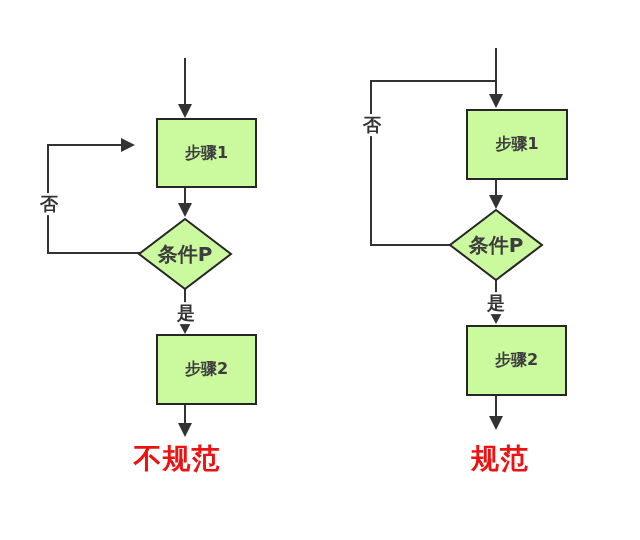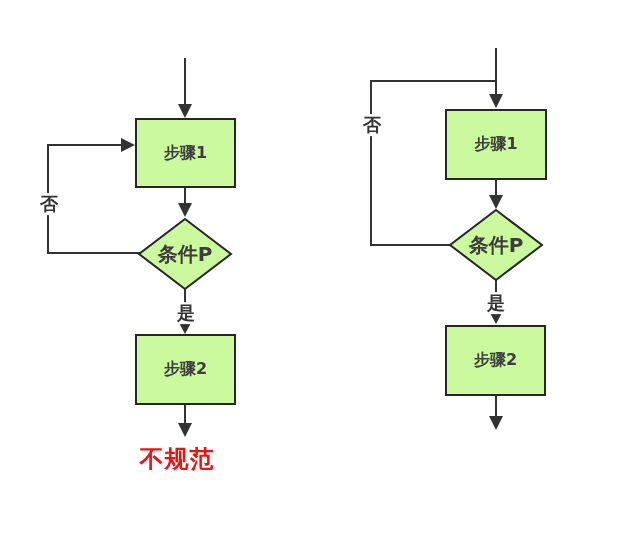--- a/index.html
+++ b/index.html
@@ -27,40 +27,41 @@
     stroke-width: 2;
     stroke-linejoin: miter;
   }
   .node-box {
     position: absolute;
     background: var(--node-fill, #caf99e);
     border: 2px solid var(--node-border, #262626);
     display: flex; align-items: center; justify-content: center;
     font-weight: bold; font-size: 16px;
     color: var(--node-text, #3d3d3d);
+    margin-left: 21px;
   }
   .diamond-label {
     position: absolute;
     display: flex; align-items: center; justify-content: center;
     font-weight: bold; font-size: 20px;
     color: var(--node-text, #3d3d3d);
     pointer-events: none;
   }
   .branch-label {
     position: absolute;
     transform: translate(-50%, -50%);
     background: var(--background, #ffffff);
     font-weight: bold; font-size: 18px; line-height: 1.1;
     color: var(--branch-text, #333333);
     padding: 1px 2px;
   }
   .verdict {
     position: absolute;
     transform: translate(-50%, -50%);
-    font-weight: bold; font-size: 24px;
+    font-weight: bold; font-size: 28px;
     letter-spacing: 1px;
     color: var(--verdict, #ee1111);
     white-space: nowrap;
   }
 </style>
 </head>
 <body>
 
 <div class="canvas">
 
@@ -127,14 +128,15 @@
   <div class="diamond-label" style="left:450px; top:210px; width:92px; height:70px;">条件P</div>
 
   <div class="branch-label" style="left:372px; top:125px;">否</div>
 
   <div class="branch-label" style="left:496px; top:303px;">是</div>
 
   <div class="node-box" style="left:445px; top:325px; width:101px; height:71px;">
     <span>步骤2</span>
   </div>
 
+  <div class="verdict" style="left:500px; top:459px;">规范</div>
 
 </div>
 
 </body></html>

